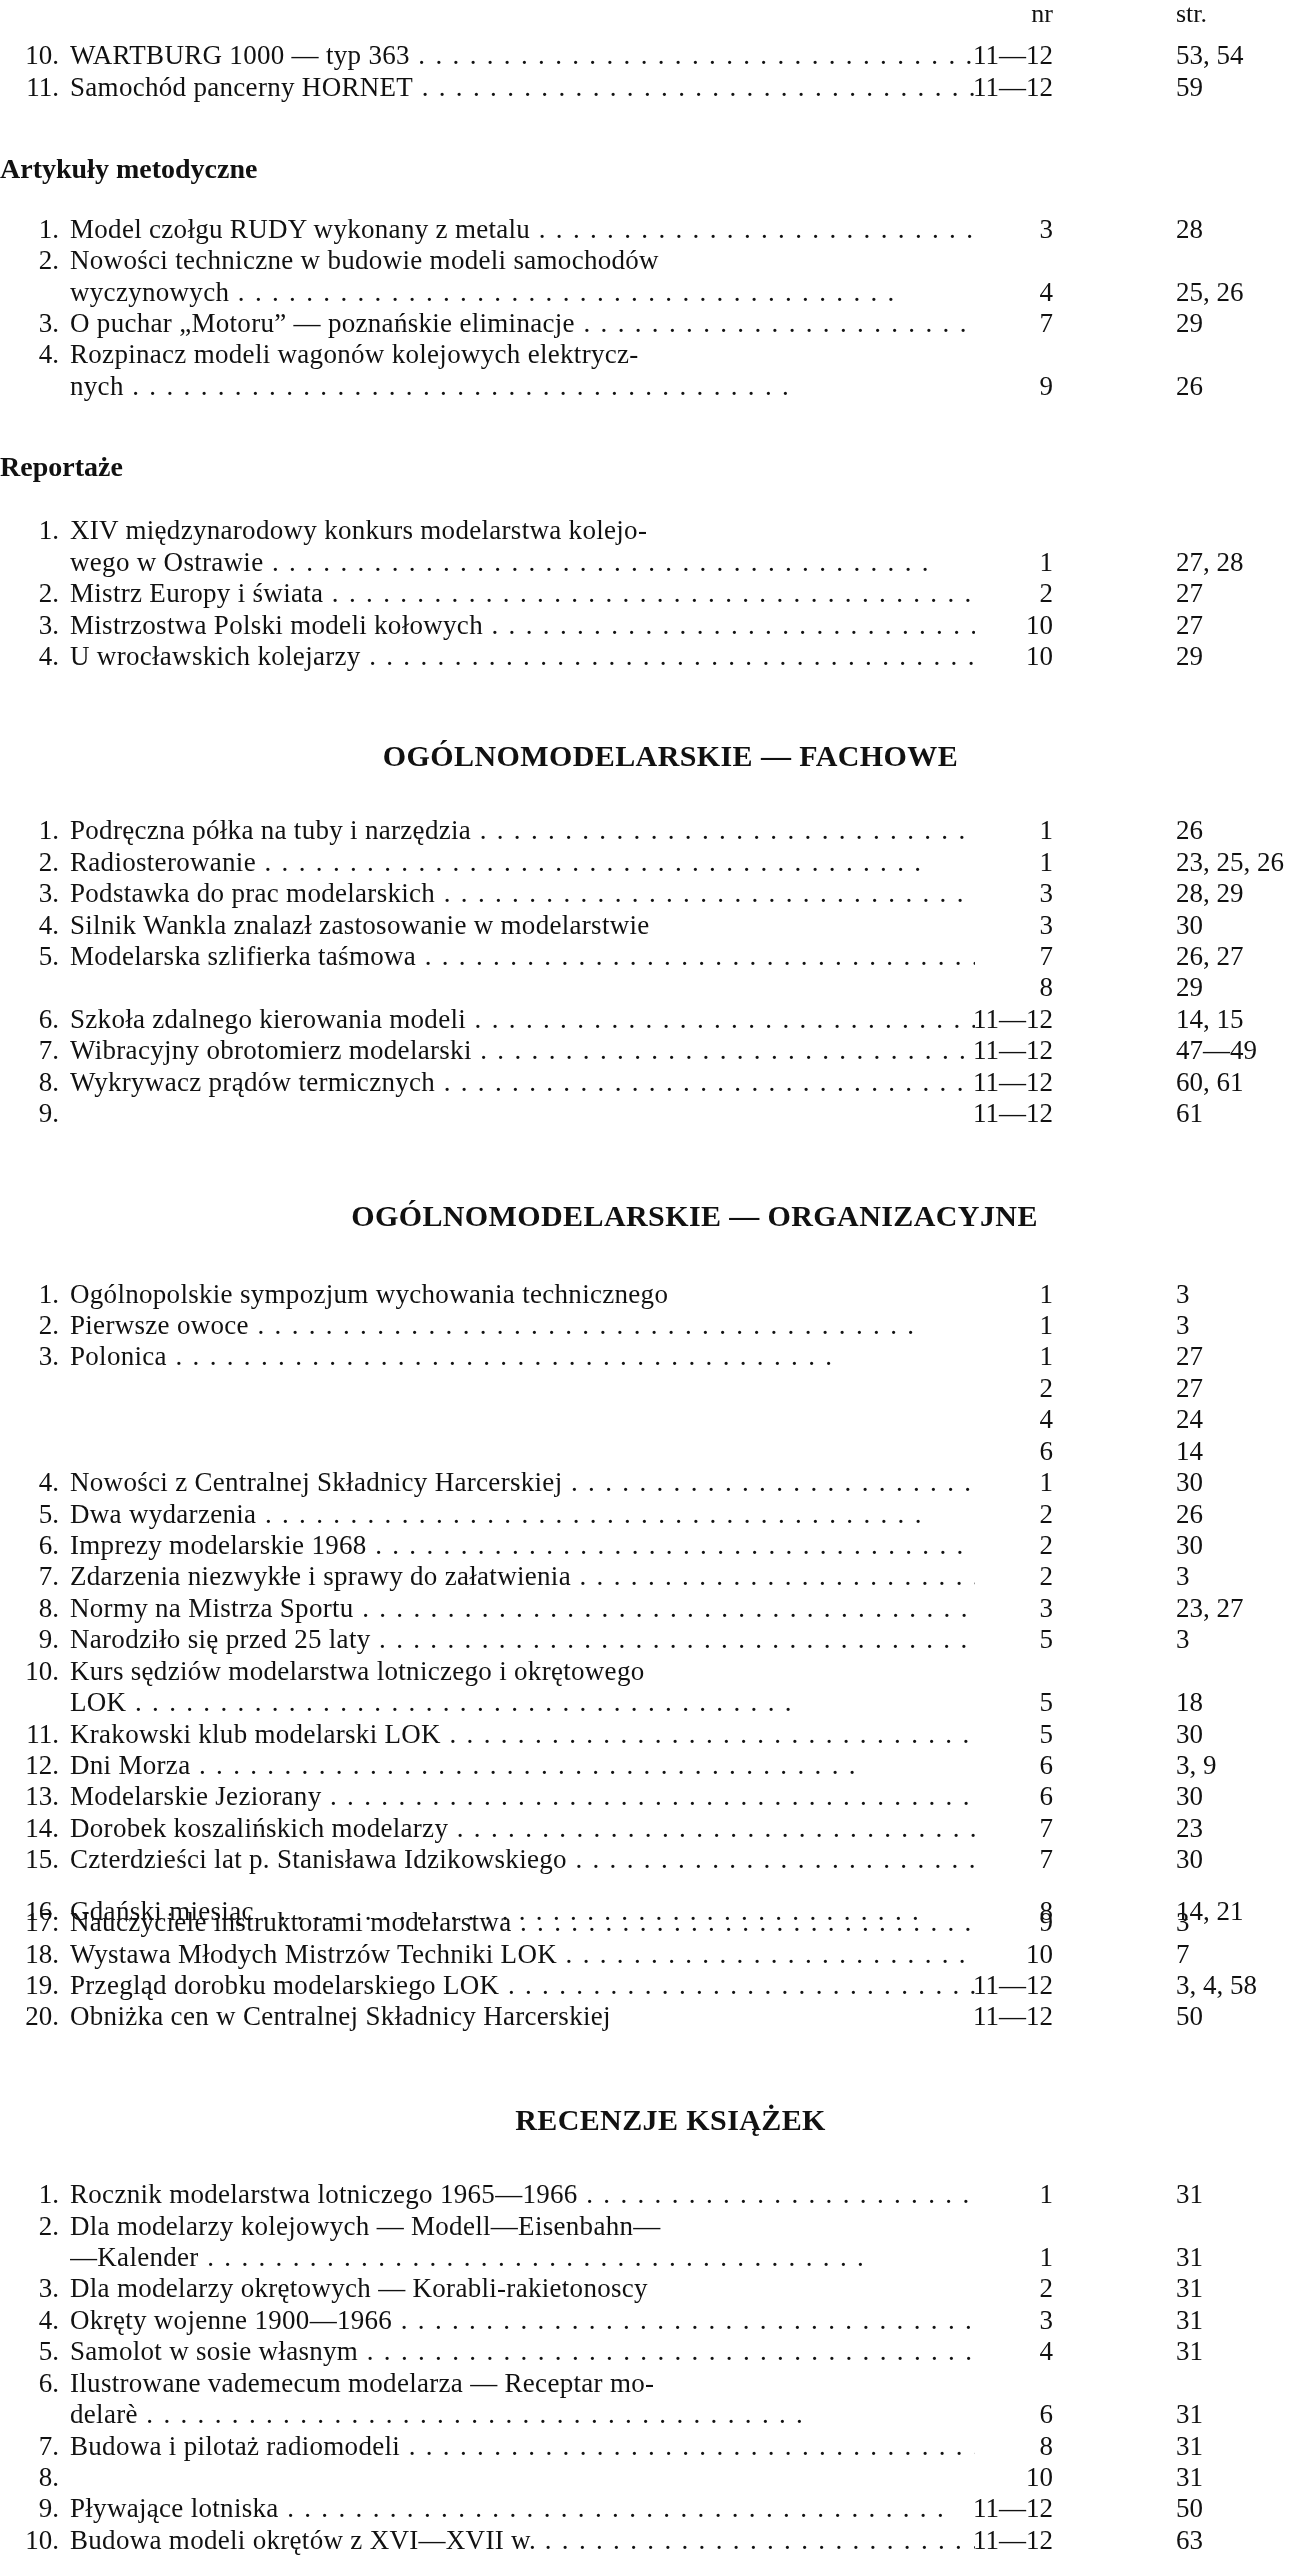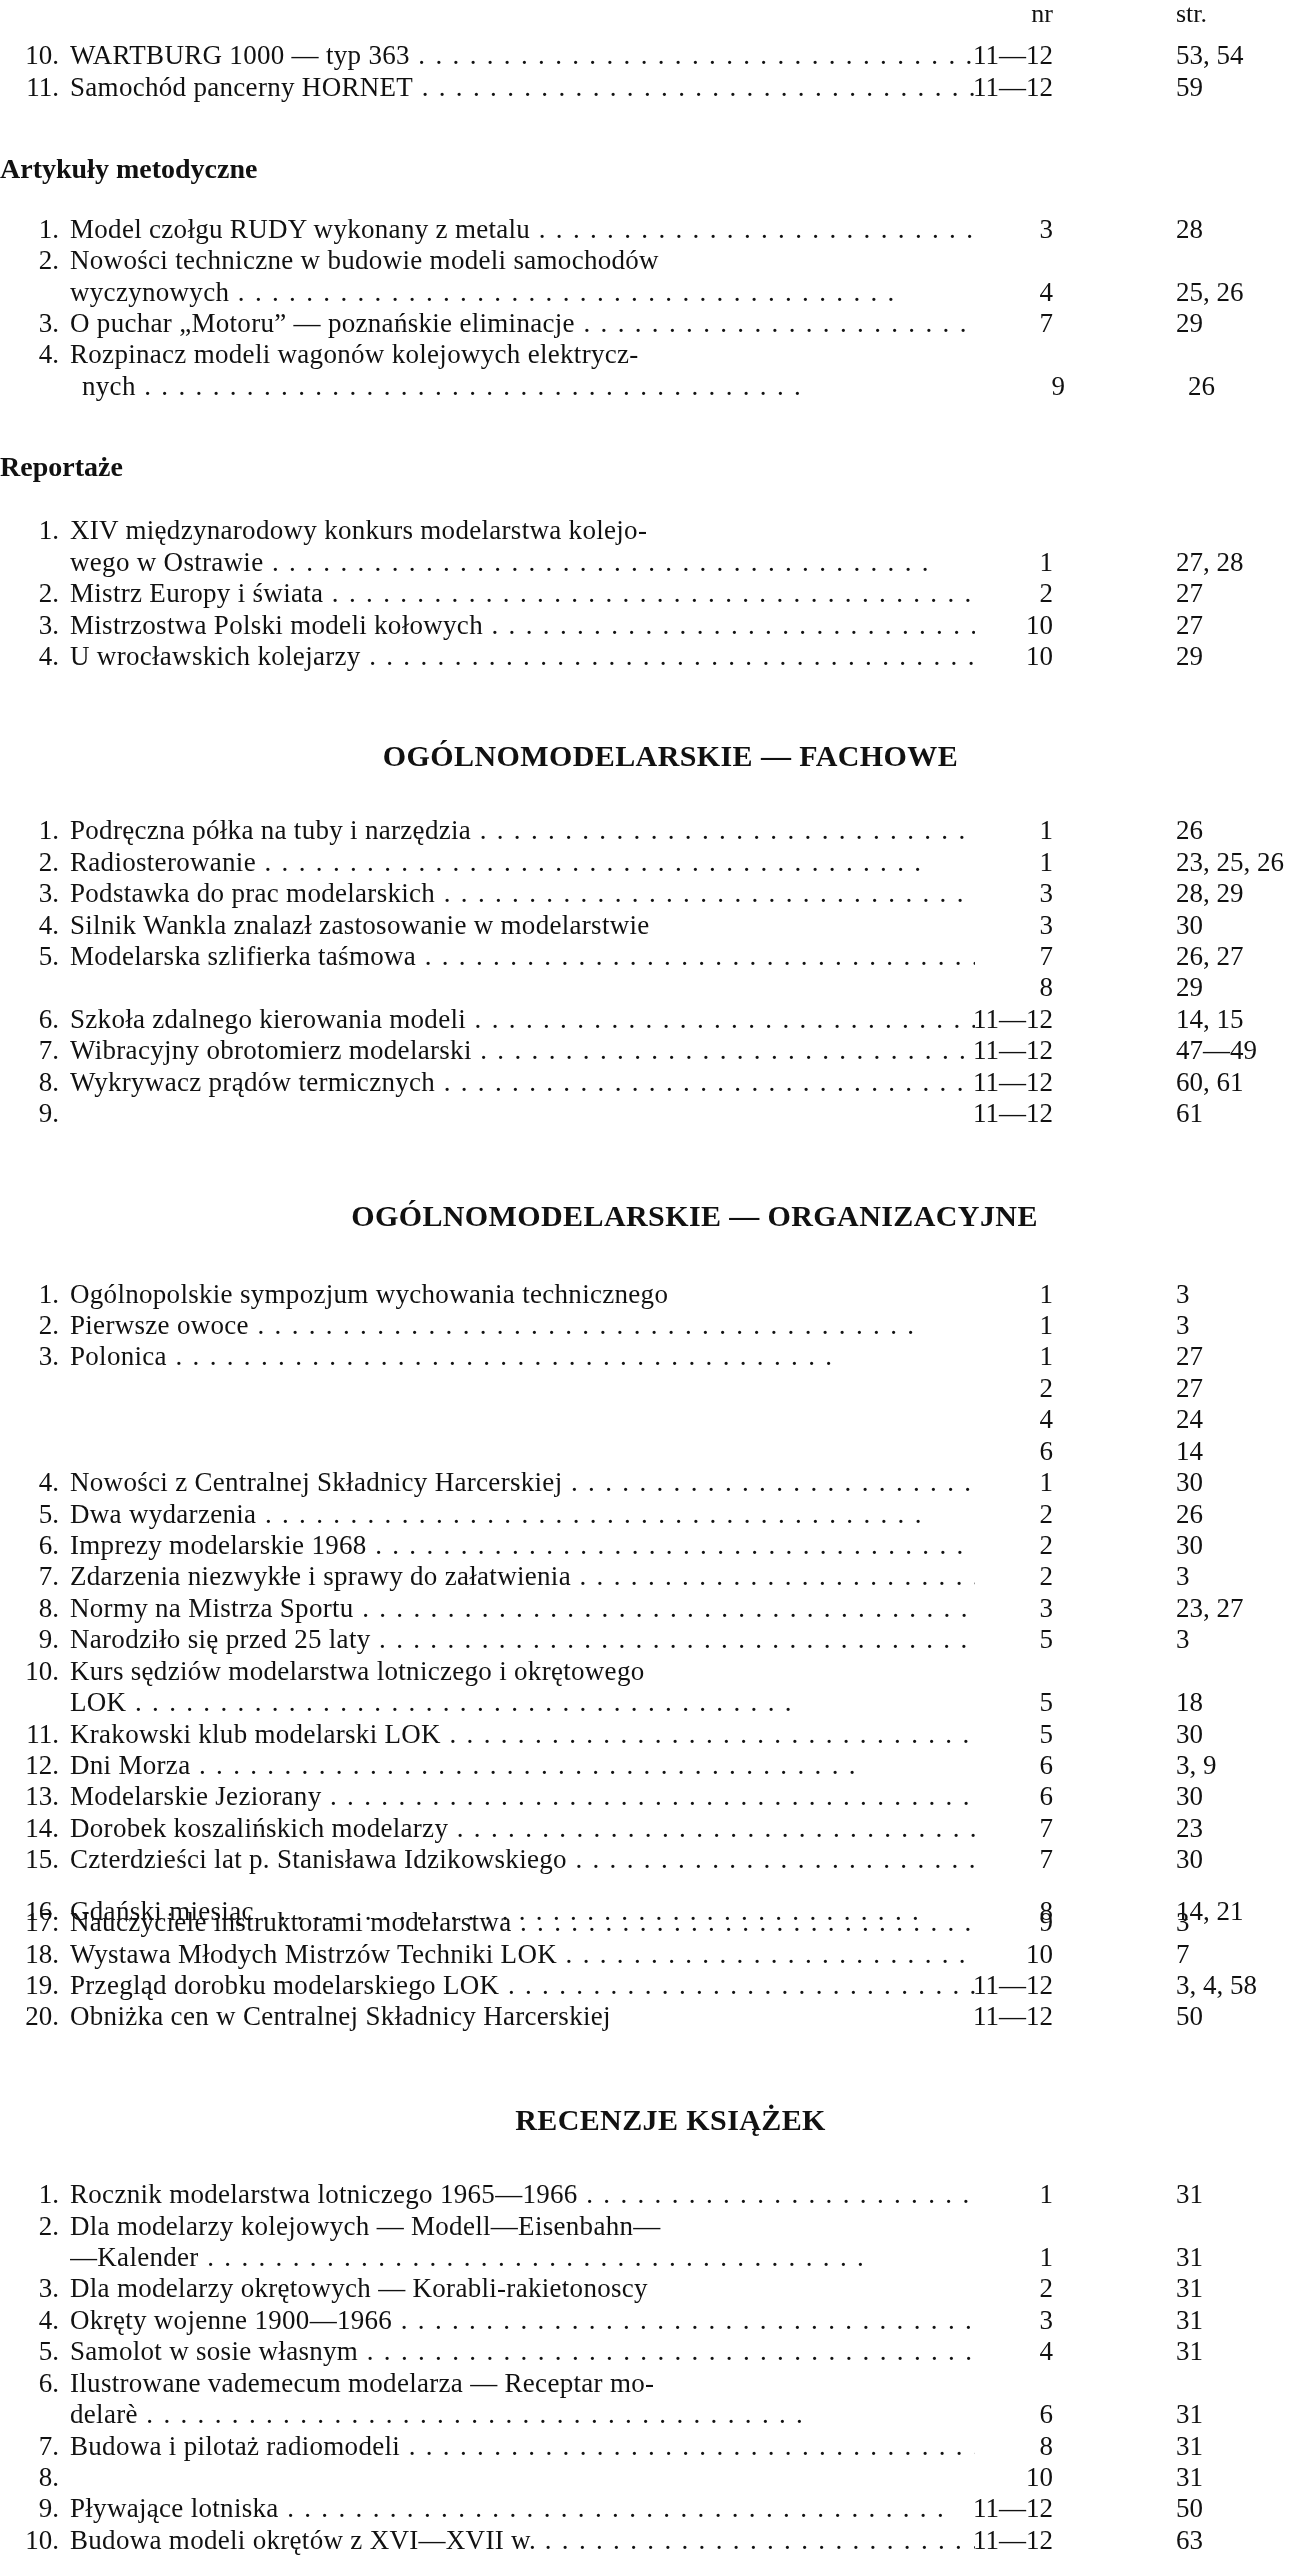--- a/index.html
+++ b/index.html
@@ -145,21 +145,21 @@
         <span class="title dotted">O puchar „Motoru” — poznańskie eliminacje</span>
         <span class="nr">7</span>
         <span class="str">29</span>
       </div>
       <div class="row" style="top: 339px;">
         <span class="num">4.</span>
         <span class="title">Rozpinacz modeli wagonów kolejowych elektrycz-</span>
         <span class="nr"></span>
         <span class="str"></span>
       </div>
-      <div class="row" style="top: 371px; margin-left: 12px;">
+      <div class="row" style="top: 371px;">
         <span class="num"></span>
         <span class="title dotted">nych</span>
         <span class="nr">9</span>
         <span class="str">26</span>
       </div>
     </div>
 
   <div class="subheading" id="h-reportaze" style="top: 449px;">Reportaże</div>
   <div id="reportaze">
       <div class="row" style="top: 515px;">

